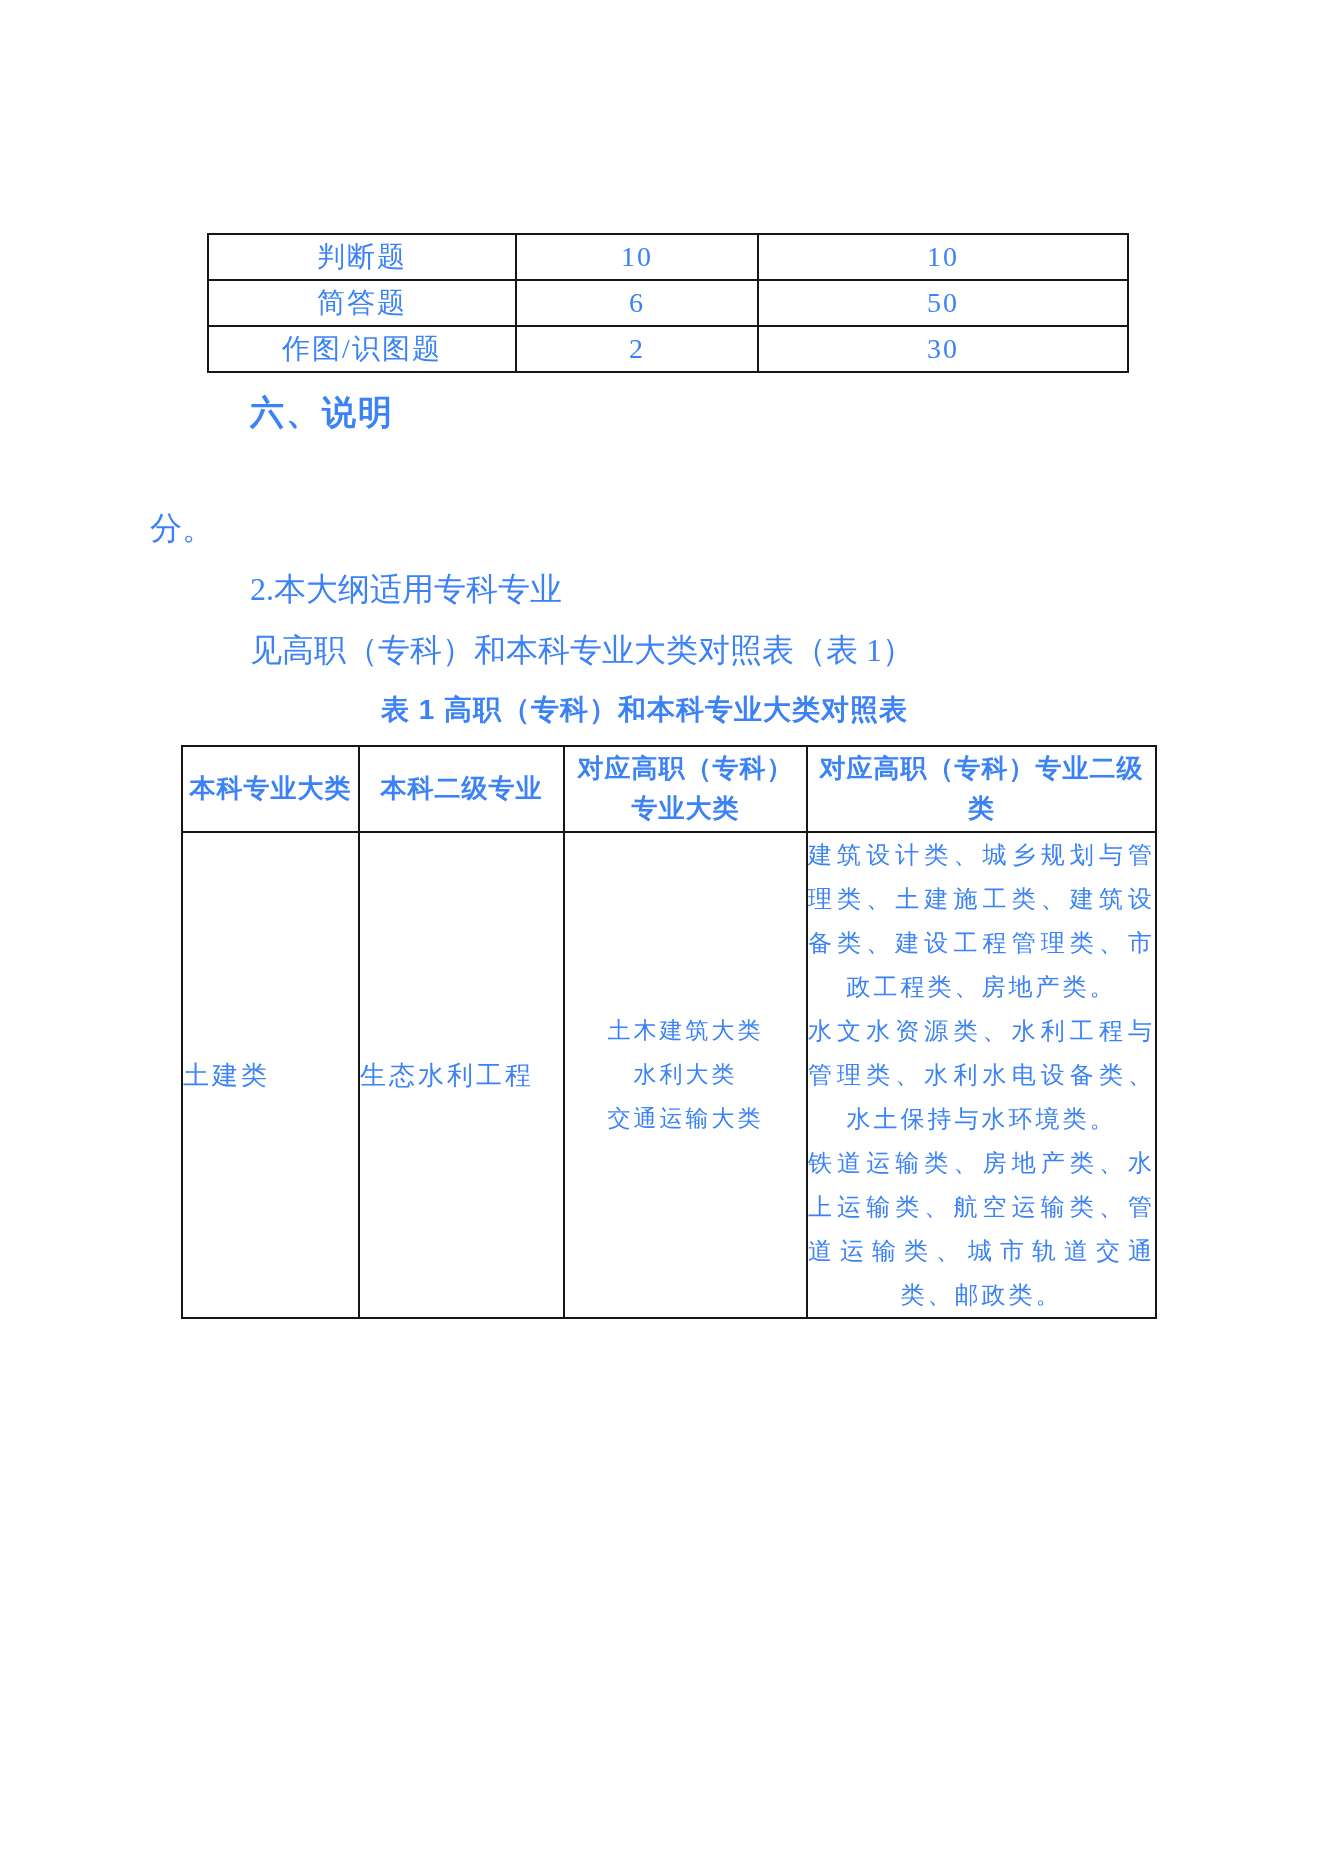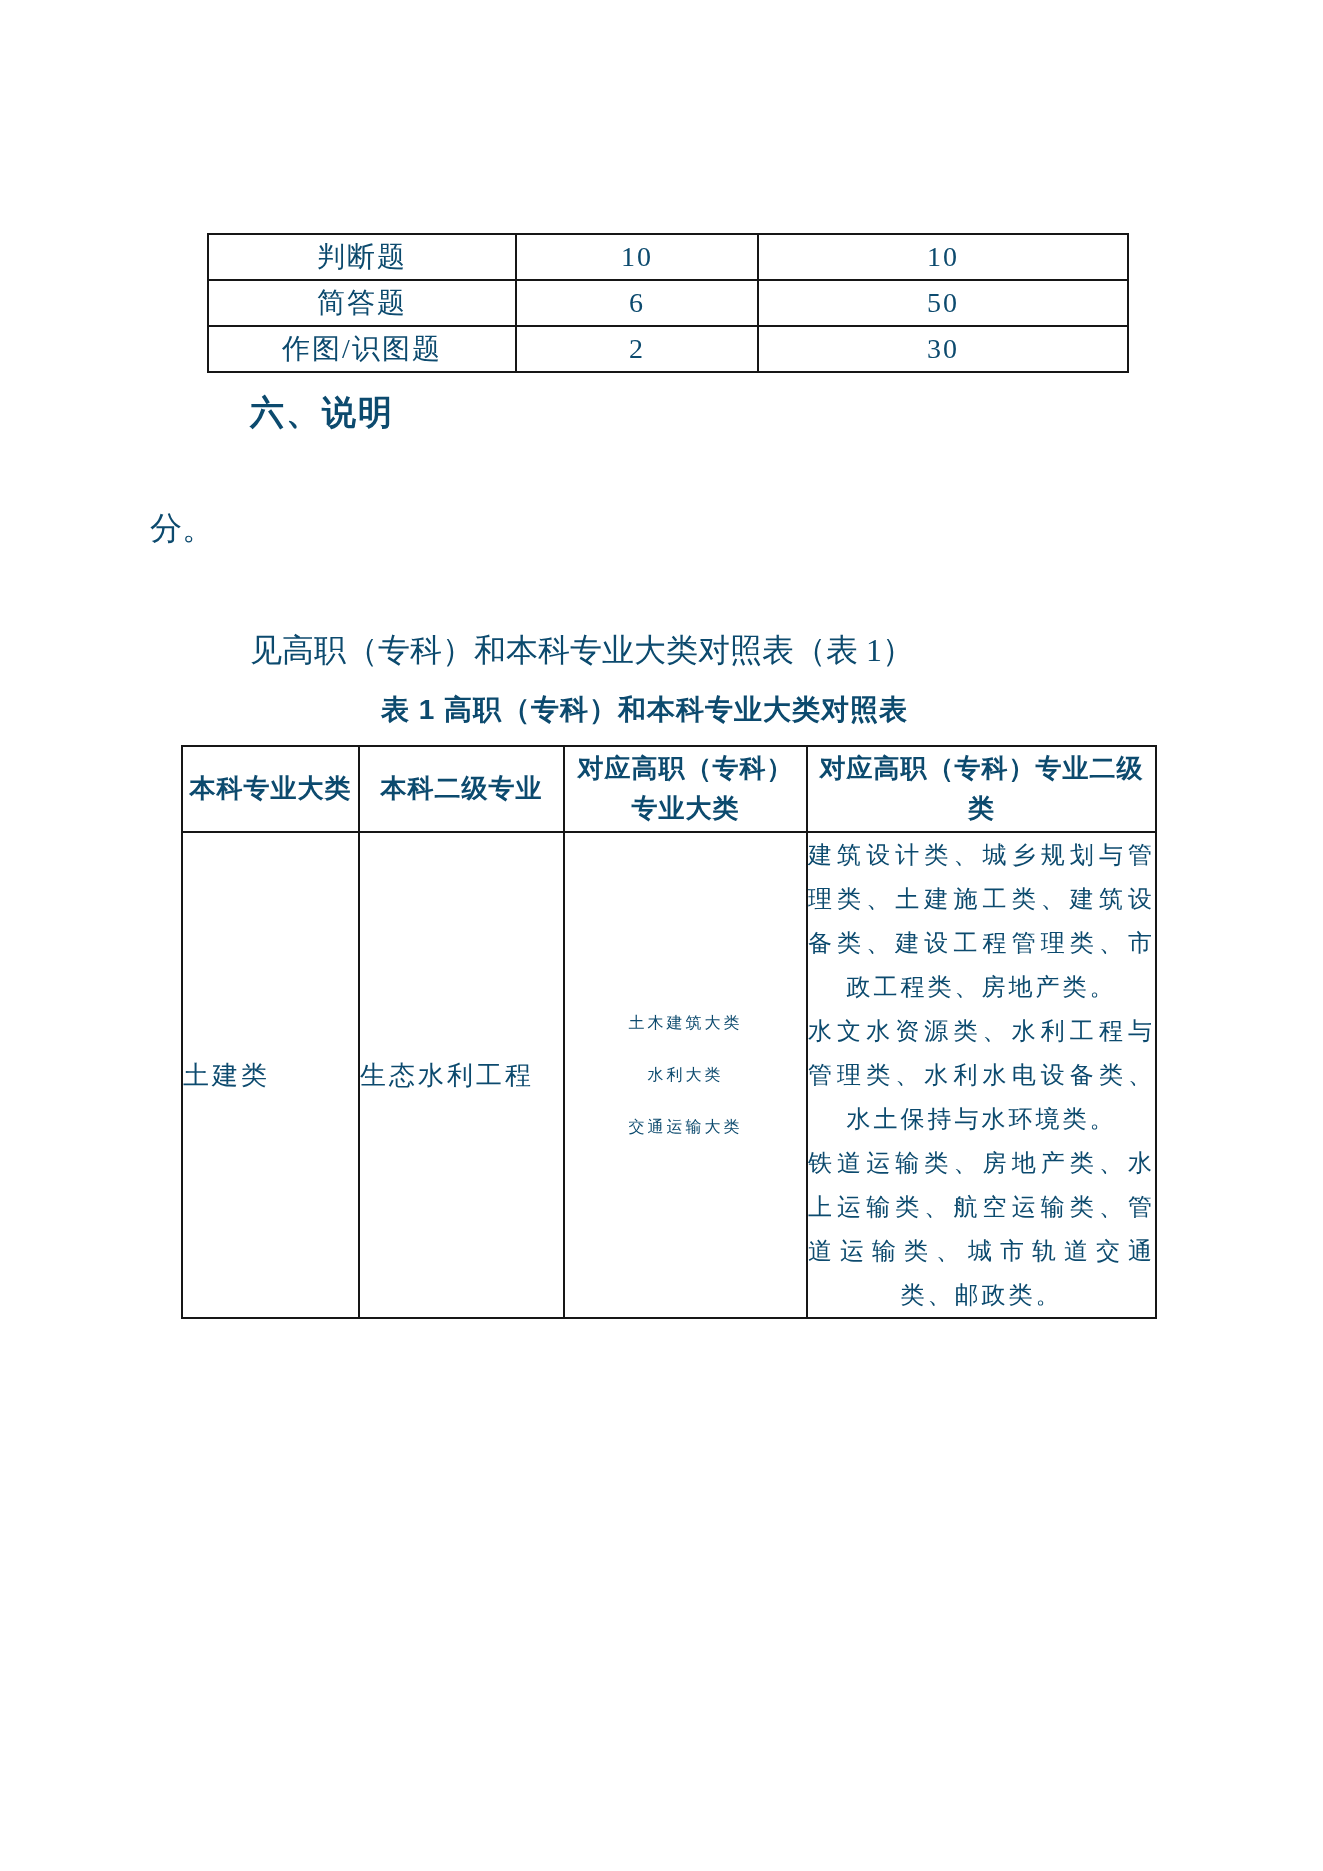--- a/index.html
+++ b/index.html
@@ -2,21 +2,21 @@
 <html><head>
 <meta charset="utf-8">
 <style>
   html,body{margin:0;padding:0;background:#9b9b9b;}
   .page{
     position:relative;
     width:1323px;height:1871px;
     background:#ffffff;
     margin:0 auto;
     font-family:"Liberation Serif","DejaVu Serif",serif;
-    color:#0c4a6e;
+    color:#3b82f6;
     overflow:hidden;
   }
 
   
   .score-table{
     position:absolute;left:207px;top:233px;width:920px;
     border-collapse:collapse;table-layout:fixed;
   }
   .score-table col.c1{width:308px;}
   .score-table col.c2{width:242px;}
@@ -70,22 +70,22 @@
     height:84px;
     font-size:26px;font-weight:bold;letter-spacing:1px;
     text-align:center;vertical-align:middle;line-height:40px;
   }
   .cell-center{
     text-align:left;vertical-align:middle;
     font-size:26px;letter-spacing:3px;
   }
   .cell-lines{vertical-align:middle;}
   .cell-lines p{
-    margin:8px;text-align:center;
-    font-size:16px;letter-spacing:3px;line-height:44px;
+    margin:0;text-align:center;
+    font-size:23px;letter-spacing:3px;line-height:44px;
   }
   .cell-paras{vertical-align:top;}
   .cell-paras{padding:10px 5px 0 5px;}
   .cell-paras p{
     margin:0;
     font-size:24px;letter-spacing:3px;line-height:44px;
     text-align:justify;text-align-last:center;
   }
 </style>
 </head>
@@ -114,20 +114,21 @@
         <td>作图/识图题</td>
         <td>2</td>
         <td>30</td>
       </tr>
     </tbody>
   </table>
 
   <h2 class="section-heading">六、说明</h2>
 
   <p class="para p-line2">分。</p>
+  <p class="para indent p-line3">2.本大纲适用专科专业</p>
   <p class="para indent p-line4">见高职（专科）和本科专业大类对照表（表 1）</p>
 
   <div class="table-caption">表 1 高职（专科）和本科专业大类对照表</div>
 
   <table class="mapping-table">
     <colgroup>
         <col class="m1">
         <col class="m2">
         <col class="m3">
         <col class="m4">

